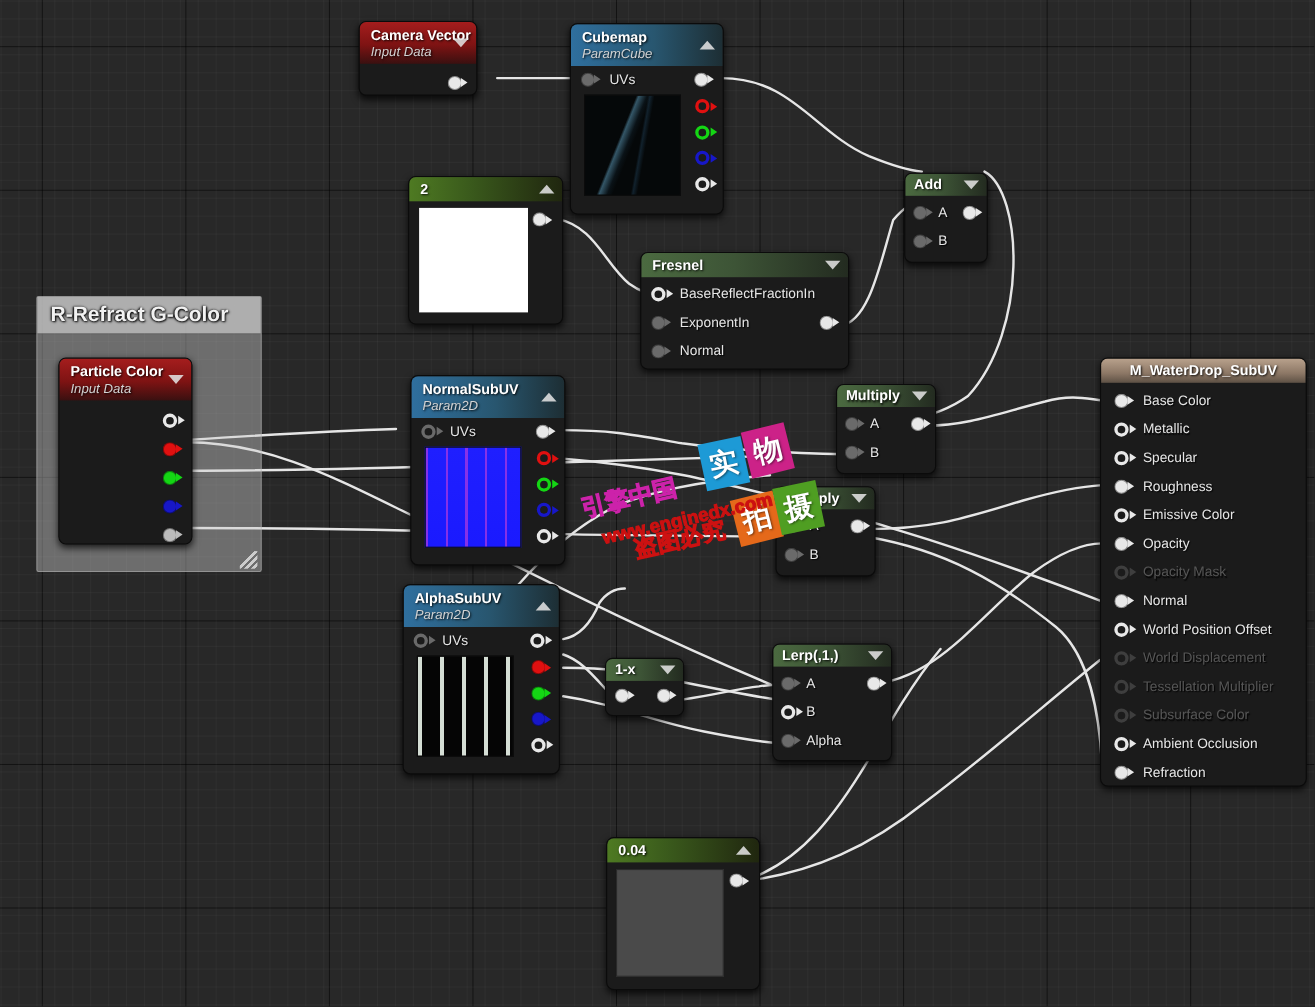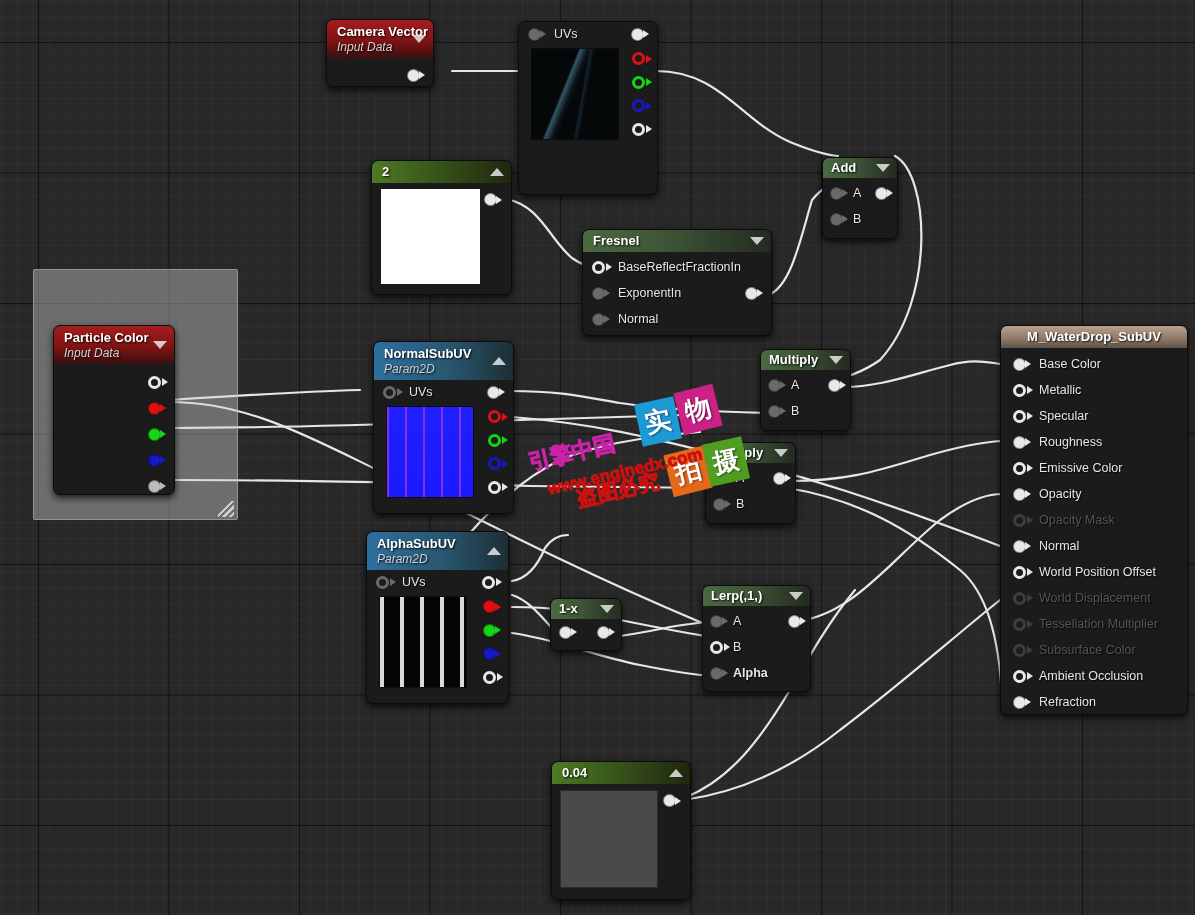--- a/index.html
+++ b/index.html
@@ -231,37 +231,43 @@
 
       <path d="M684 800 C 740 792, 790 770, 840 730 C 900 685, 950 640, 1000 600"></path>
 
       <path d="M684 798 C 730 780, 760 740, 790 690 C 810 655, 830 620, 855 590"></path>
 
       <path d="M170 400 C 230 396, 290 392, 360 390"></path>
     </g>
   </svg>
 
   <div class="comment" style="left:33px; top:269px; width:205px; height:251px;">
+    <div class="comment-title">R-Refract G-Color</div>
     <div class="comment-resize"></div>
   </div>
 
   <div class="node" style="left:326px; top:19px; width:108px; height:68px;">
     <div class="node-head head-red">
       <div class="node-title">Camera Vector</div>
       <div class="node-sub">Input Data</div>
       <div class="caret down"></div>
     </div>
     <div class="node-body">
       <div class="pin-row">
         <span class="pin solid c-white pin-out"></span>
       </div>
     </div>
   </div>
 
   <div class="node" style="left:518px; top:21px; width:140px; height:174px;">
+    <div class="node-head head-blue">
+      <div class="node-title">Cubemap</div>
+      <div class="node-sub">ParamCube</div>
+      <div class="caret up"></div>
+    </div>
     <div class="pin-row" style="height:24px;">
       <span class="pin solid c-gray pin-in"></span>
       <span class="pin-label">UVs</span>
       <span class="pin solid c-white pin-out"></span>
     </div>
     <div class="tex-node-body">
       <div class="tex-thumb thumb-cube"></div>
       <div class="tex-pins">
         <span class="pin hollow c-red"></span>
         <span class="pin hollow c-green"></span>
@@ -452,21 +458,21 @@
         <span class="pin solid c-gray pin-in" style="margin-left:7px;"></span>
         <span class="pin-label" style="margin-left:10px;">A</span>
         <span class="pin solid c-white pin-out" style="margin-right:9px;"></span>
       </div>
       <div class="pin-row">
         <span class="pin hollow c-white pin-in" style="margin-left:7px;"></span>
         <span class="pin-label" style="margin-left:10px;">B</span>
       </div>
       <div class="pin-row">
         <span class="pin solid c-gray pin-in" style="margin-left:7px;"></span>
-        <span class="pin-label" style="margin-left:10px;font-weight:bold;">Alpha</span>
+        <span class="pin-label" style="margin-left:10px;">Alpha</span>
       </div>
     </div>
   </div>
 
   <div class="node" style="left:551px; top:761px; width:140px; height:139px;">
     <div class="node-head head-const" style="padding:3px 22px 3px 10px; min-height:18px;">
       <div class="node-title">0.04</div>
       <div class="caret up"></div>
     </div>
     <div class="const-body">

